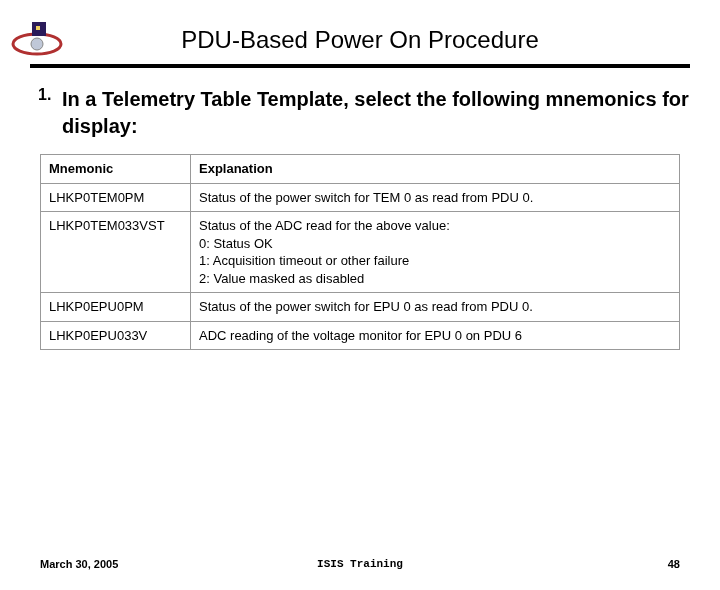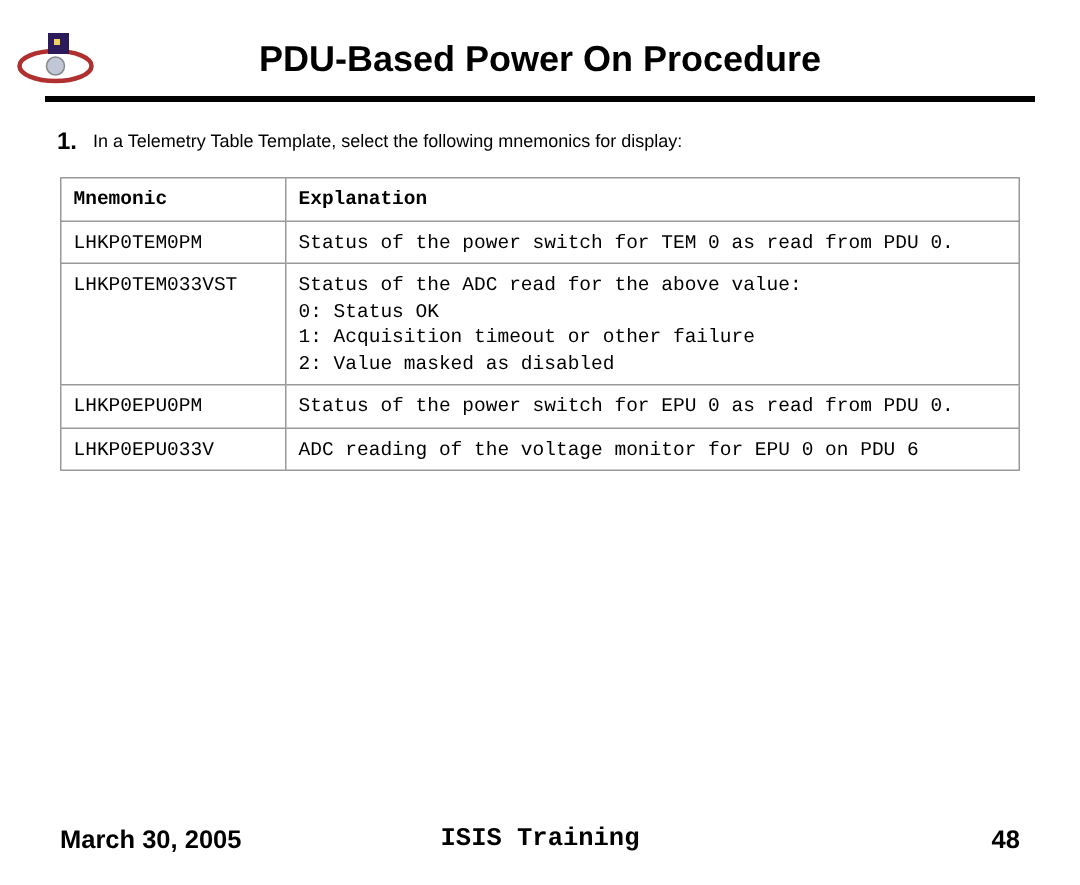--- a/index.html
+++ b/index.html
@@ -1,30 +1,30 @@
 <!DOCTYPE html>
 <html><head>
 <meta charset="utf-8">
 <style>
   * { box-sizing: border-box; margin: 0; padding: 0; }
   html, body { width: 720px; height: 590px; background: #ffffff; font-family: Arial, Helvetica, sans-serif; color: #000; }
   .slide { position: relative; width: 720px; height: 590px; padding: 18px 30px 0 30px; }
   .logo { position: absolute; top: 16px; left: 10px; width: 54px; height: 48px; }
   .header { text-align: center; margin-top: 8px; }
-  .title { font-size: 24px; font-weight: bold; display: inline-block; }
+  .title { font-size: 24px; font-weight: normal; display: inline-block; }
   .rule { border: none; border-top: 4px solid #000; margin: 10px 0 18px 0; }
   .step { display: flex; align-items: flex-start; margin: 0 0 14px 8px; }
   .step-num { font-size: 16px; font-weight: bold; min-width: 24px; }
-  .step-text { font-size: 12px; font-weight: normal; line-height: 1.35; }
-  .table-wrap { margin: 0 10px; font-family: Liberation Mono, monospace; }
+  .step-text { font-size: 20px; font-weight: bold; line-height: 1.35; }
+  .table-wrap { margin: 0 10px; }
   table { border-collapse: collapse; width: 100%; }
   th, td { border: 1px solid #999; padding: 5px 8px; font-size: 13px; text-align: left; vertical-align: top; line-height: 1.35; }
   th { font-weight: bold; background: #fff; }
   td.mn { white-space: nowrap; width: 150px; margin-left: 26px; }
-  .footer { position: absolute; bottom: 20px; left: 0; width: 720px; display: flex; justify-content: space-between; padding: 0 40px; font-size: 17px; font-weight: bold; }
+  .footer { position: absolute; bottom: 20px; left: 0; width: 720px; display: flex; justify-content: space-between; padding: 0 40px; font-size: 11px; font-weight: bold; }
   .footer .mid { position: absolute; left: 50%; transform: translateX(-50%); font-family: Liberation Mono, monospace; }
 </style>
 </head>
 <body>
 
 <div class="slide">
 
   <div class="logo">
     <svg viewBox="0 0 54 48" width="54" height="48">
       <ellipse cx="27" cy="28" rx="24" ry="10" fill="none" stroke="#b03030" stroke-width="3"></ellipse>

